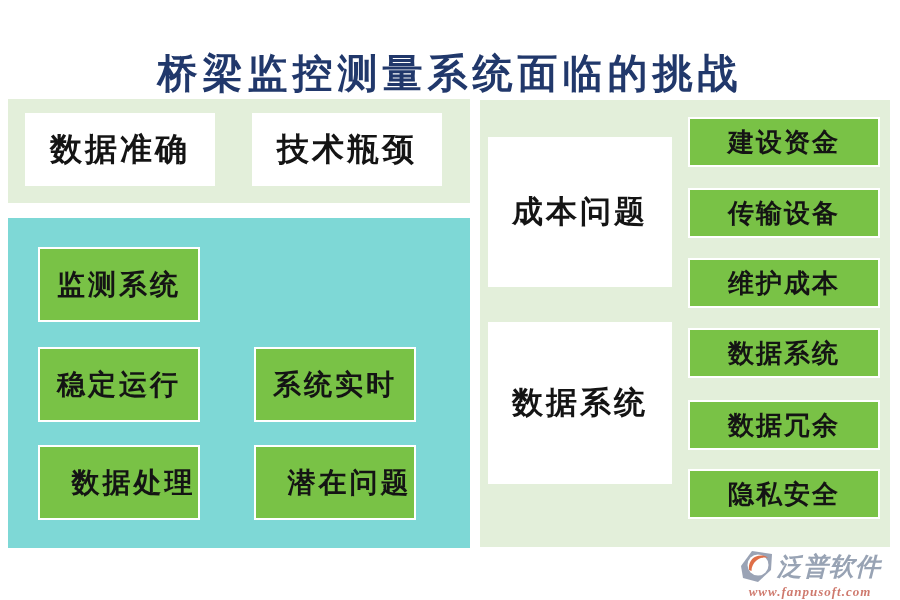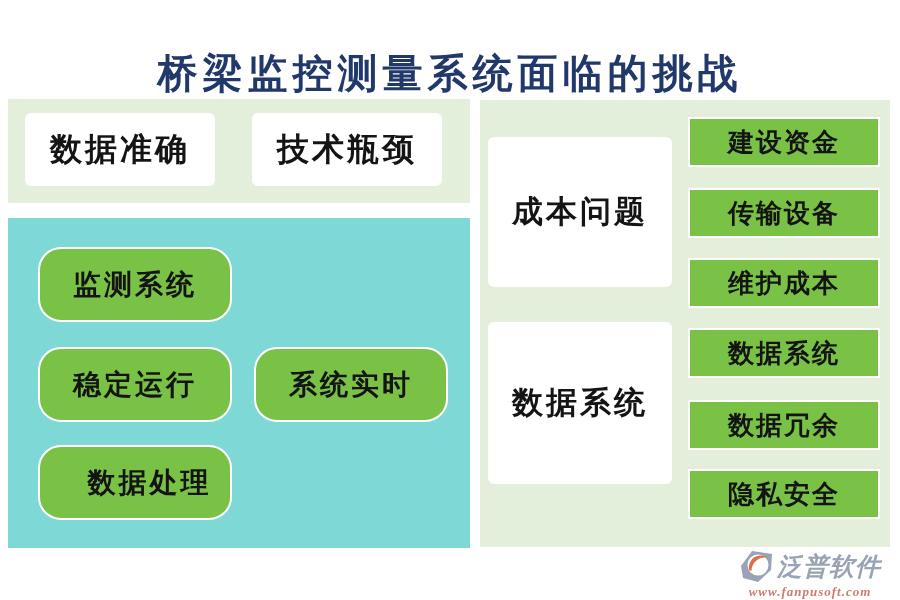--- a/index.html
+++ b/index.html
@@ -42,34 +42,33 @@
     left:480px;top:100px;width:410px;height:447px;
     background:var(--panel-green);
   }
 
   .white-card{
     position:absolute;
     background:#ffffff;
     display:flex;align-items:center;justify-content:center;
     font-size:32px;font-weight:bold;letter-spacing:3px;
     color:var(--text-dark);
-    border-radius:6px;
   }
   .wc-a1{left:17px;top:14px;width:190px;height:73px;}
   .wc-a2{left:244px;top:14px;width:190px;height:73px;}
 
   .green-card{
     position:absolute;
     background:var(--card-green);
     border:2px solid #ffffff;
     display:flex;align-items:center;justify-content:center;
     font-size:28px;font-weight:bold;letter-spacing:3px;
     color:var(--text-dark);
   }
-  .gc{width:194px;height:75px;border-radius:23px;}
+  .gc{width:162px;height:75px;}
   .gc.c1{left:30px;} .gc.c2{left:246px;}
   .gc.r1{top:29px;} .gc.r2{top:129px;} .gc.r3{top:227px;padding-left:29px;}
 
   .group-label{
     left:8px;width:184px;
     font-size:31px;
   }
   .gl-1{top:37px;height:150px;}
   .gl-2{top:222px;height:162px;}
 
@@ -106,20 +105,21 @@
   <div class="panel panel-topleft">
     <div class="white-card wc-a1">数据准确</div>
     <div class="white-card wc-a2">技术瓶颈</div>
   </div>
 
   <div class="panel panel-teal">
     <div class="green-card gc c1 r1">监测系统</div>
     <div class="green-card gc c1 r2">稳定运行</div>
     <div class="green-card gc c2 r2">系统实时</div>
     <div class="green-card gc c1 r3">数据处理</div>
+    <div class="green-card gc c2 r3">潜在问题</div>
   </div>
 
   <div class="panel panel-right">
     <div class="white-card group-label gl-1">成本问题</div>
     <div class="white-card group-label gl-2">数据系统</div>
 
     <div class="green-card gc-right gr-1">建设资金</div>
     <div class="green-card gc-right gr-2">传输设备</div>
     <div class="green-card gc-right gr-3">维护成本</div>
     <div class="green-card gc-right gr-4">数据系统</div>

